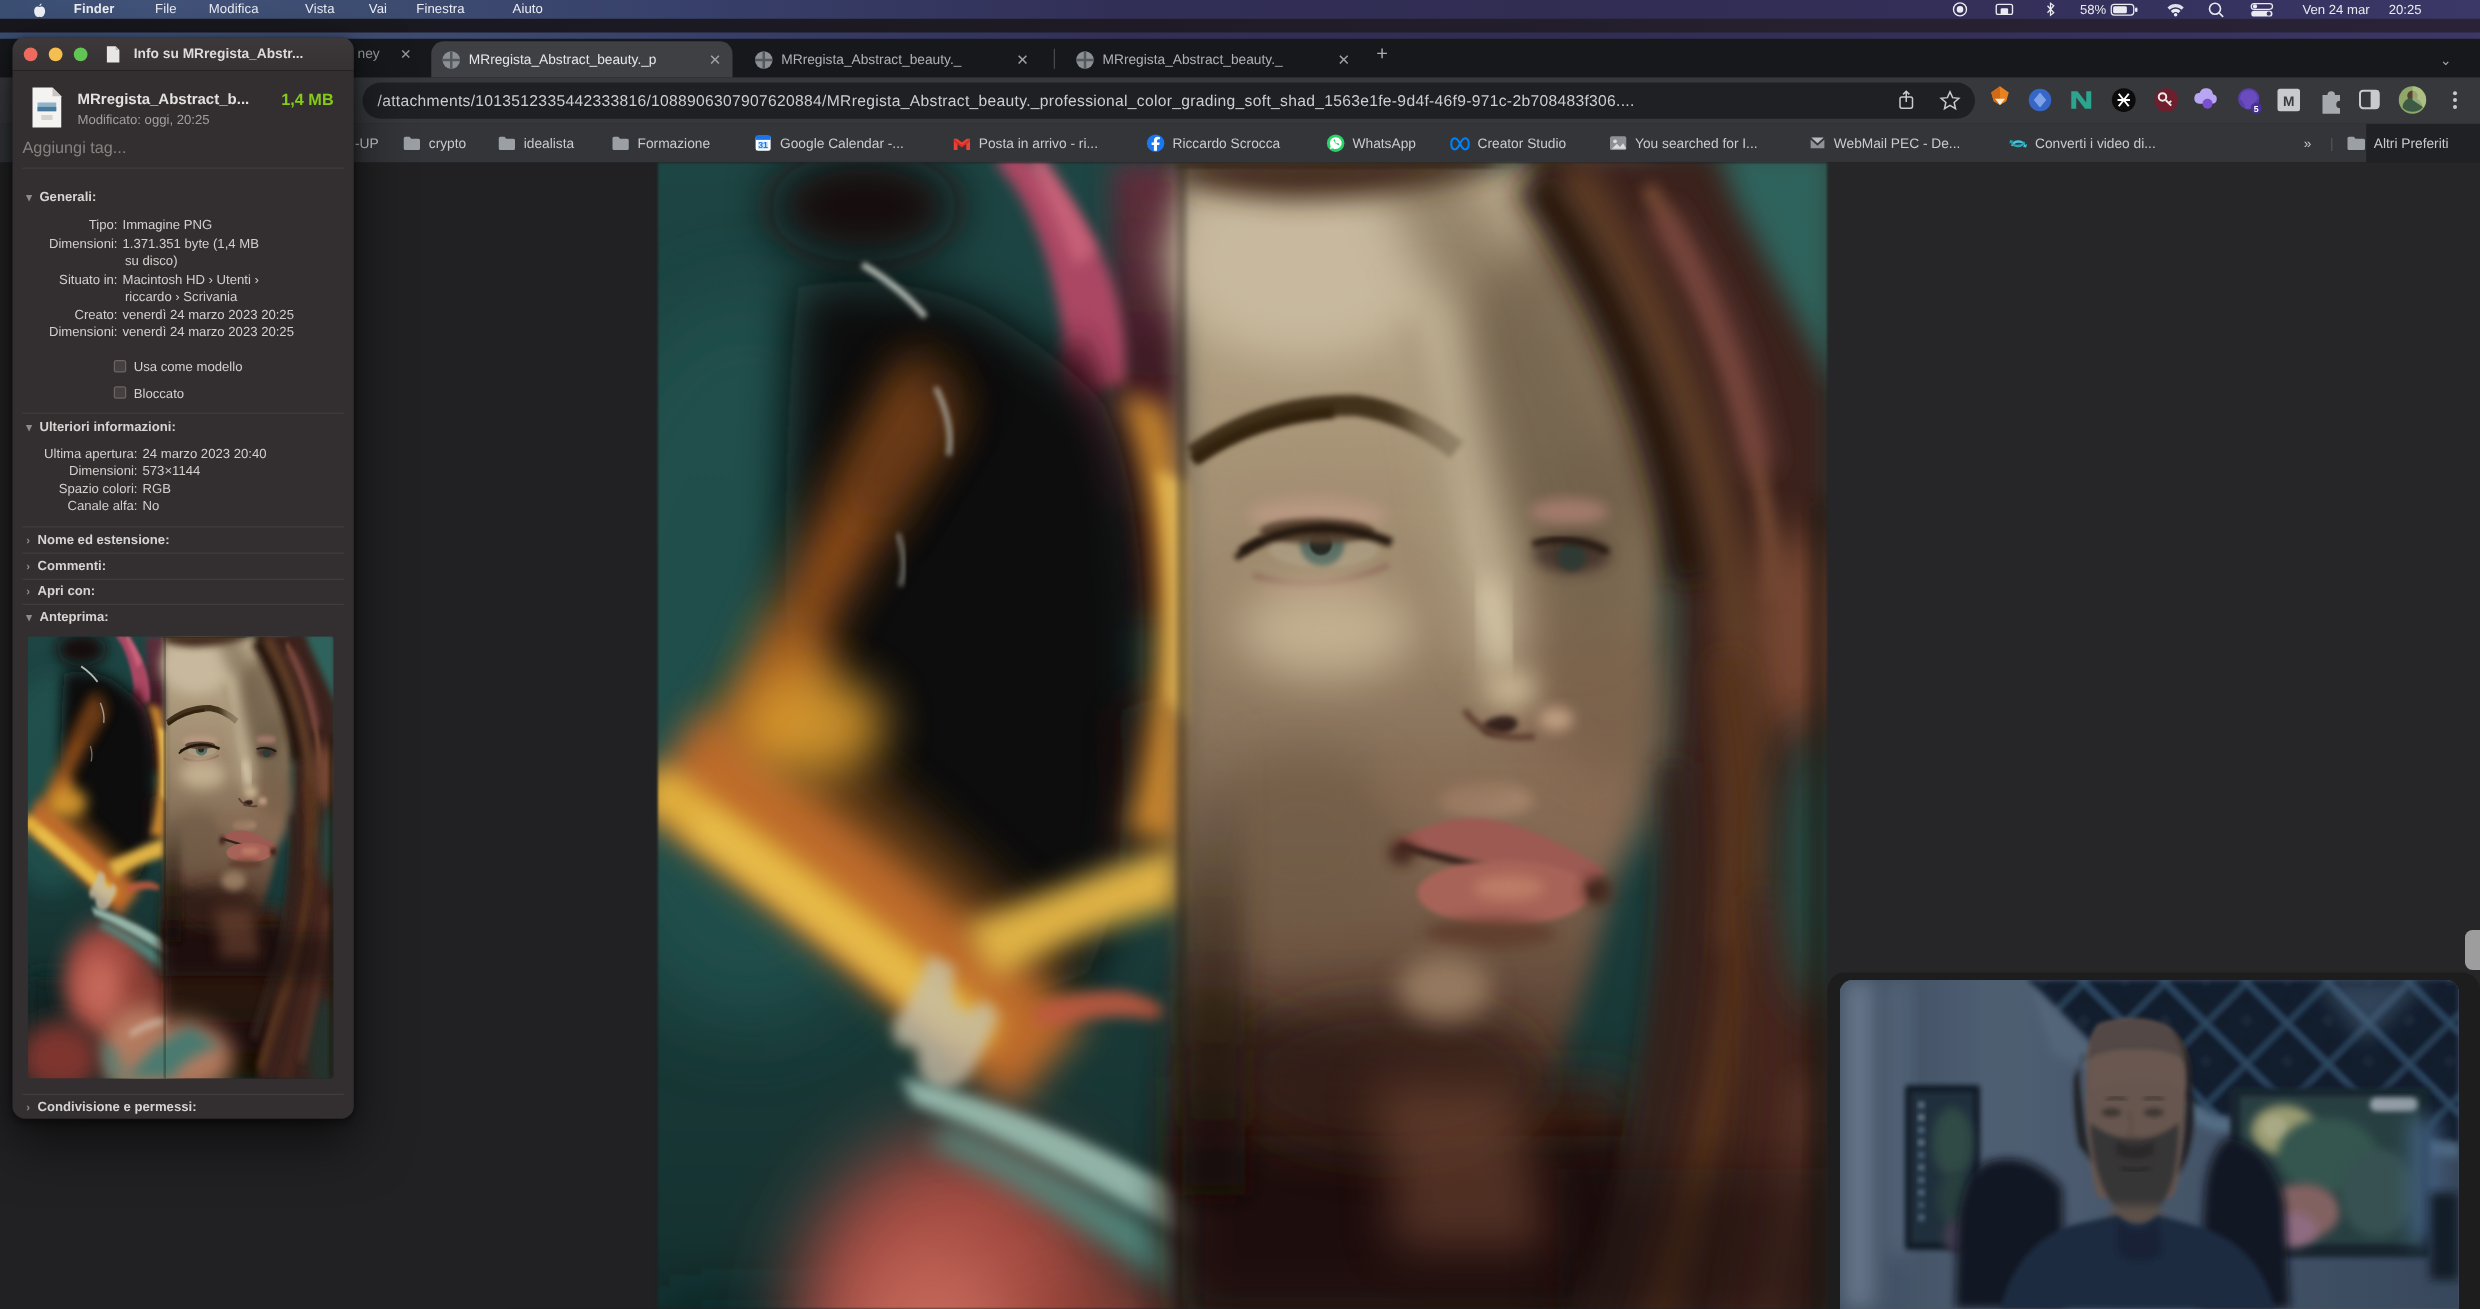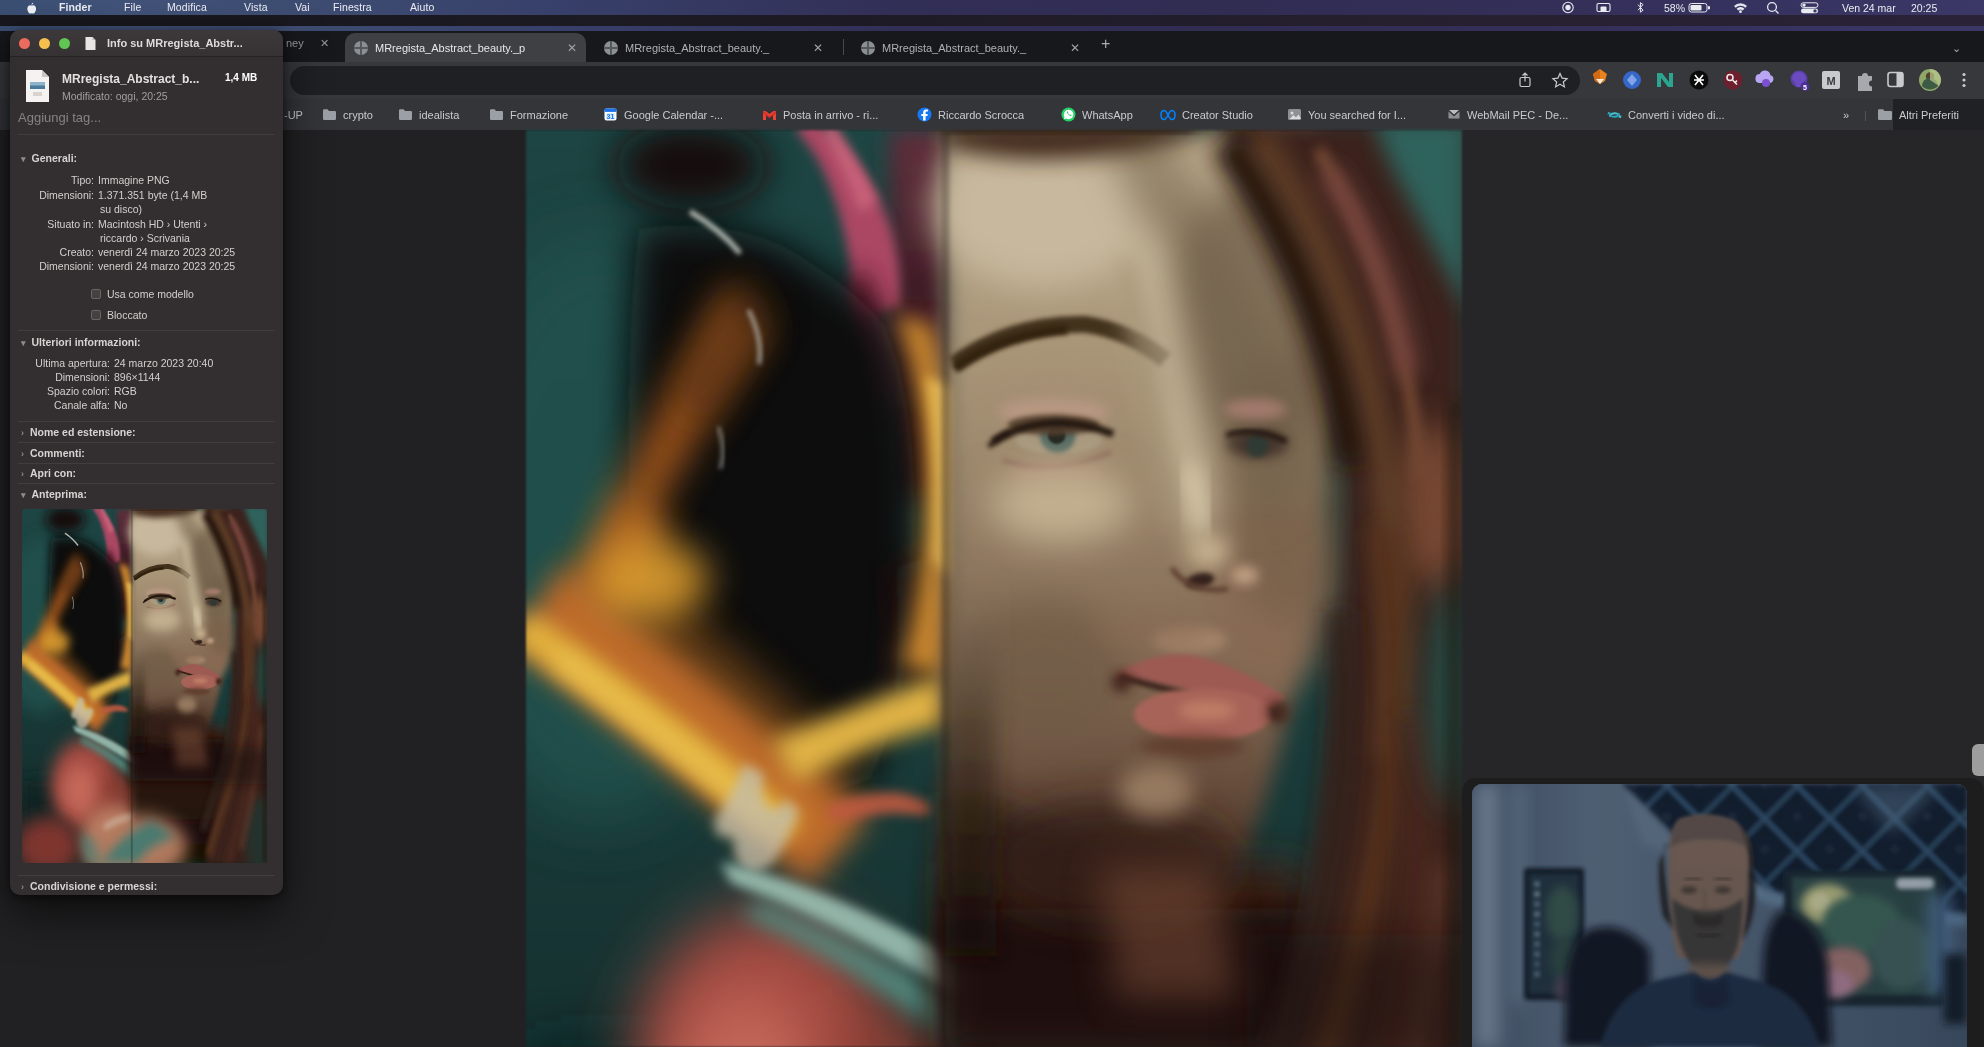--- a/index.html
+++ b/index.html
@@ -65,20 +65,21 @@
   <div class="tab" style="left:852px;width:237px;padding:0 9px">
    <span class="globe"></span>
         <span class="tt" style="flex:1">MRregista_Abstract_beauty._</span>
         <span class="tabx">✕</span>
   </div>
   <span style="position:absolute;left:1101px;top:9px;font-size:16px;color:#a9adb2;font-weight:400">+</span>
   <span style="position:absolute;left:1952px;top:16px;font-size:11px;color:#a9adb2">⌄</span>
  </div>
  <div id="toolbar">
       <div id="urlpill">
+        <span id="urltext">/attachments/1013512335442333816/1088906307907620884/MRregista_Abstract_beauty._professional_color_grading_soft_shad_1563e1fe-9d4f-46f9-971c-2b708483f306....</span>
   <svg style="position:absolute;left:1226px;top:6px" width="70" height="17" viewBox="0 0 70 17">
    <g fill="none" stroke="#c8cacd" stroke-width="1.2">
     <rect x="4" y="5.5" width="10" height="9" rx="1.5"></rect>
             <path d="M9 9.5 V1.5 M6.5 3.5 L9 1 l2.5 2.5"></path>
     <path d="M44 1.5 l2.1 4.6 5 .5 -3.8 3.4 1.1 4.9 -4.4-2.6 -4.4 2.6 1.1-4.9 -3.8-3.4 5-.5z"></path>
    </g>
   </svg>
       </div>
   <svg style="position:absolute;left:1586px;top:0" width="398" height="37" viewBox="0 0 398 37">
    <g>
@@ -263,21 +264,21 @@
   <span class="ttl">Info su MRregista_Abstr...</span>
  </div>
  <svg style="position:absolute;left:15px;top:39px" width="25" height="34" viewBox="0 0 25 34">
       <path d="M1 1 h16 l7 7 v25 h-23z" fill="#f4f3f2"></path>
       <path d="M17 1 l7 7 h-7z" fill="#c9c5c2"></path>
       <rect x="5" y="13" width="15" height="7" fill="#8fb3c9"></rect>
       <rect x="5" y="16.5" width="15" height="3.5" fill="#4a7a9b"></rect>
       <rect x="8" y="23" width="9" height="4" fill="#d8d3ce"></rect>
     </svg>
  <span class="irow" style="left:52px;top:42px;font-weight:bold;font-size:12px;color:#e3e1e0">MRregista_Abstract_b...</span>
- <span class="irow" style="left:215px;top:42px;font-weight:bold;font-size:10px;color:#ffffff">1,4 MB</span>
+ <span class="irow" style="left:215px;top:42px;font-weight:bold;font-size:13px;color:#84cc16">1,4 MB</span>
  <span class="irow" style="left:52px;top:60px;color:#a39e9d">Modificato: oggi, 20:25</span>
  <span class="irow" style="left:8px;top:80px;color:#878282;font-size:13px">Aggiungi tag...</span>
  <div class="hl" style="top:104px"></div>
  <span class="irow sechead" style="left:11px;top:122px"><span class="chev">▾</span>Generali:</span>
  <span class="lab" style="right:189px;top:144px">Tipo:</span>
     <span class="val" style="left:88px;top:144px">Immagine PNG</span>
  <span class="lab" style="right:189px;top:159px">Dimensioni:</span>
     <span class="val" style="left:88px;top:159px">1.371.351 byte (1,4 MB</span>
  <span class="val" style="left:90px;top:173px">su disco)</span>
  <span class="lab" style="right:189px;top:188px">Situato in:</span>
@@ -287,21 +288,21 @@
     <span class="val" style="left:88px;top:216px">venerdì 24 marzo 2023 20:25</span>
  <span class="lab" style="right:189px;top:230px">Dimensioni:</span>
     <span class="val" style="left:88px;top:230px">venerdì 24 marzo 2023 20:25</span>
  <span class="irow" style="left:81px;top:258px"><span style="display:inline-block;width:10px;height:10px;border:1px solid #6a6565;border-radius:2px;background:#464140;vertical-align:-1px;margin-right:6px"></span>Usa come modello</span>
  <span class="irow" style="left:81px;top:279px"><span style="display:inline-block;width:10px;height:10px;border:1px solid #6a6565;border-radius:2px;background:#464140;vertical-align:-1px;margin-right:6px"></span>Bloccato</span>
  <div class="hl" style="top:300px"></div>
  <span class="irow sechead" style="left:11px;top:306px"><span class="chev">▾</span>Ulteriori informazioni:</span>
  <span class="lab" style="right:173px;top:327px">Ultima apertura:</span>
     <span class="val" style="left:104px;top:327px">24 marzo 2023 20:40</span>
  <span class="lab" style="right:173px;top:341px">Dimensioni:</span>
-    <span class="val" style="left:104px;top:341px">896×1144</span>
+    <span class="val" style="left:104px;top:341px">573×1144</span>
  <span class="lab" style="right:173px;top:355px">Spazio colori:</span>
     <span class="val" style="left:104px;top:355px">RGB</span>
  <span class="lab" style="right:173px;top:369px">Canale alfa:</span>
     <span class="val" style="left:104px;top:369px">No</span>
  <div class="hl" style="top:391px"></div>
  <span class="irow sechead" style="left:11px;top:396px"><span class="chev">›</span>Nome ed estensione:</span>
  <div class="hl" style="top:412px"></div>
  <span class="irow sechead" style="left:11px;top:417px"><span class="chev">›</span>Commenti:</span>
  <div class="hl" style="top:433px"></div>
  <span class="irow sechead" style="left:11px;top:437px"><span class="chev">›</span>Apri con:</span>

